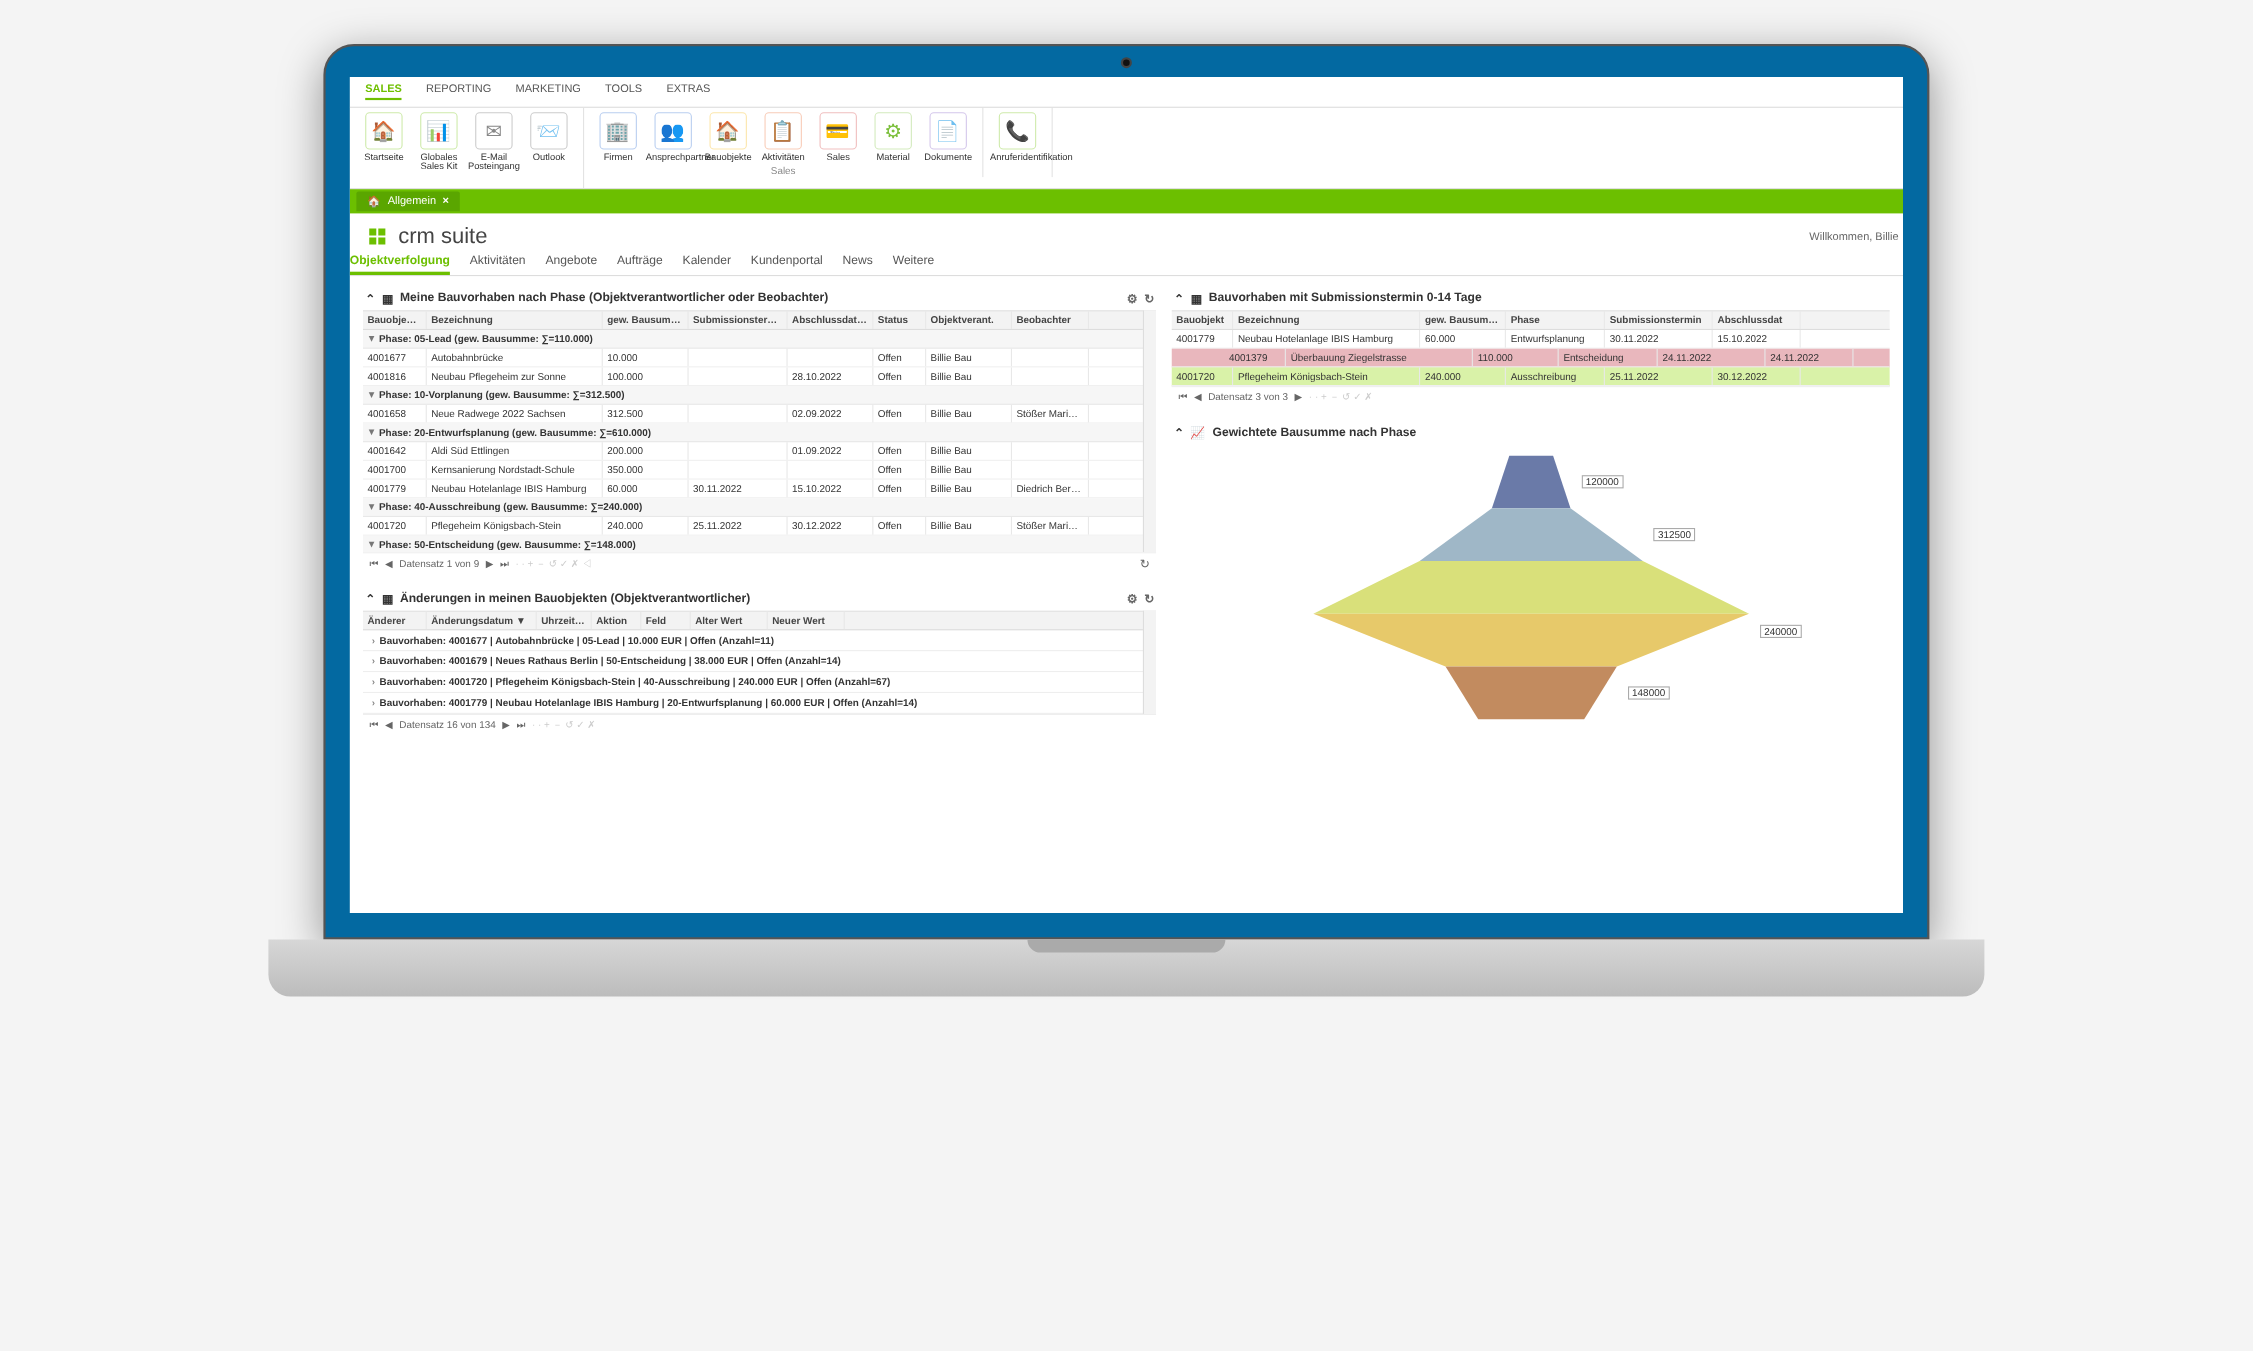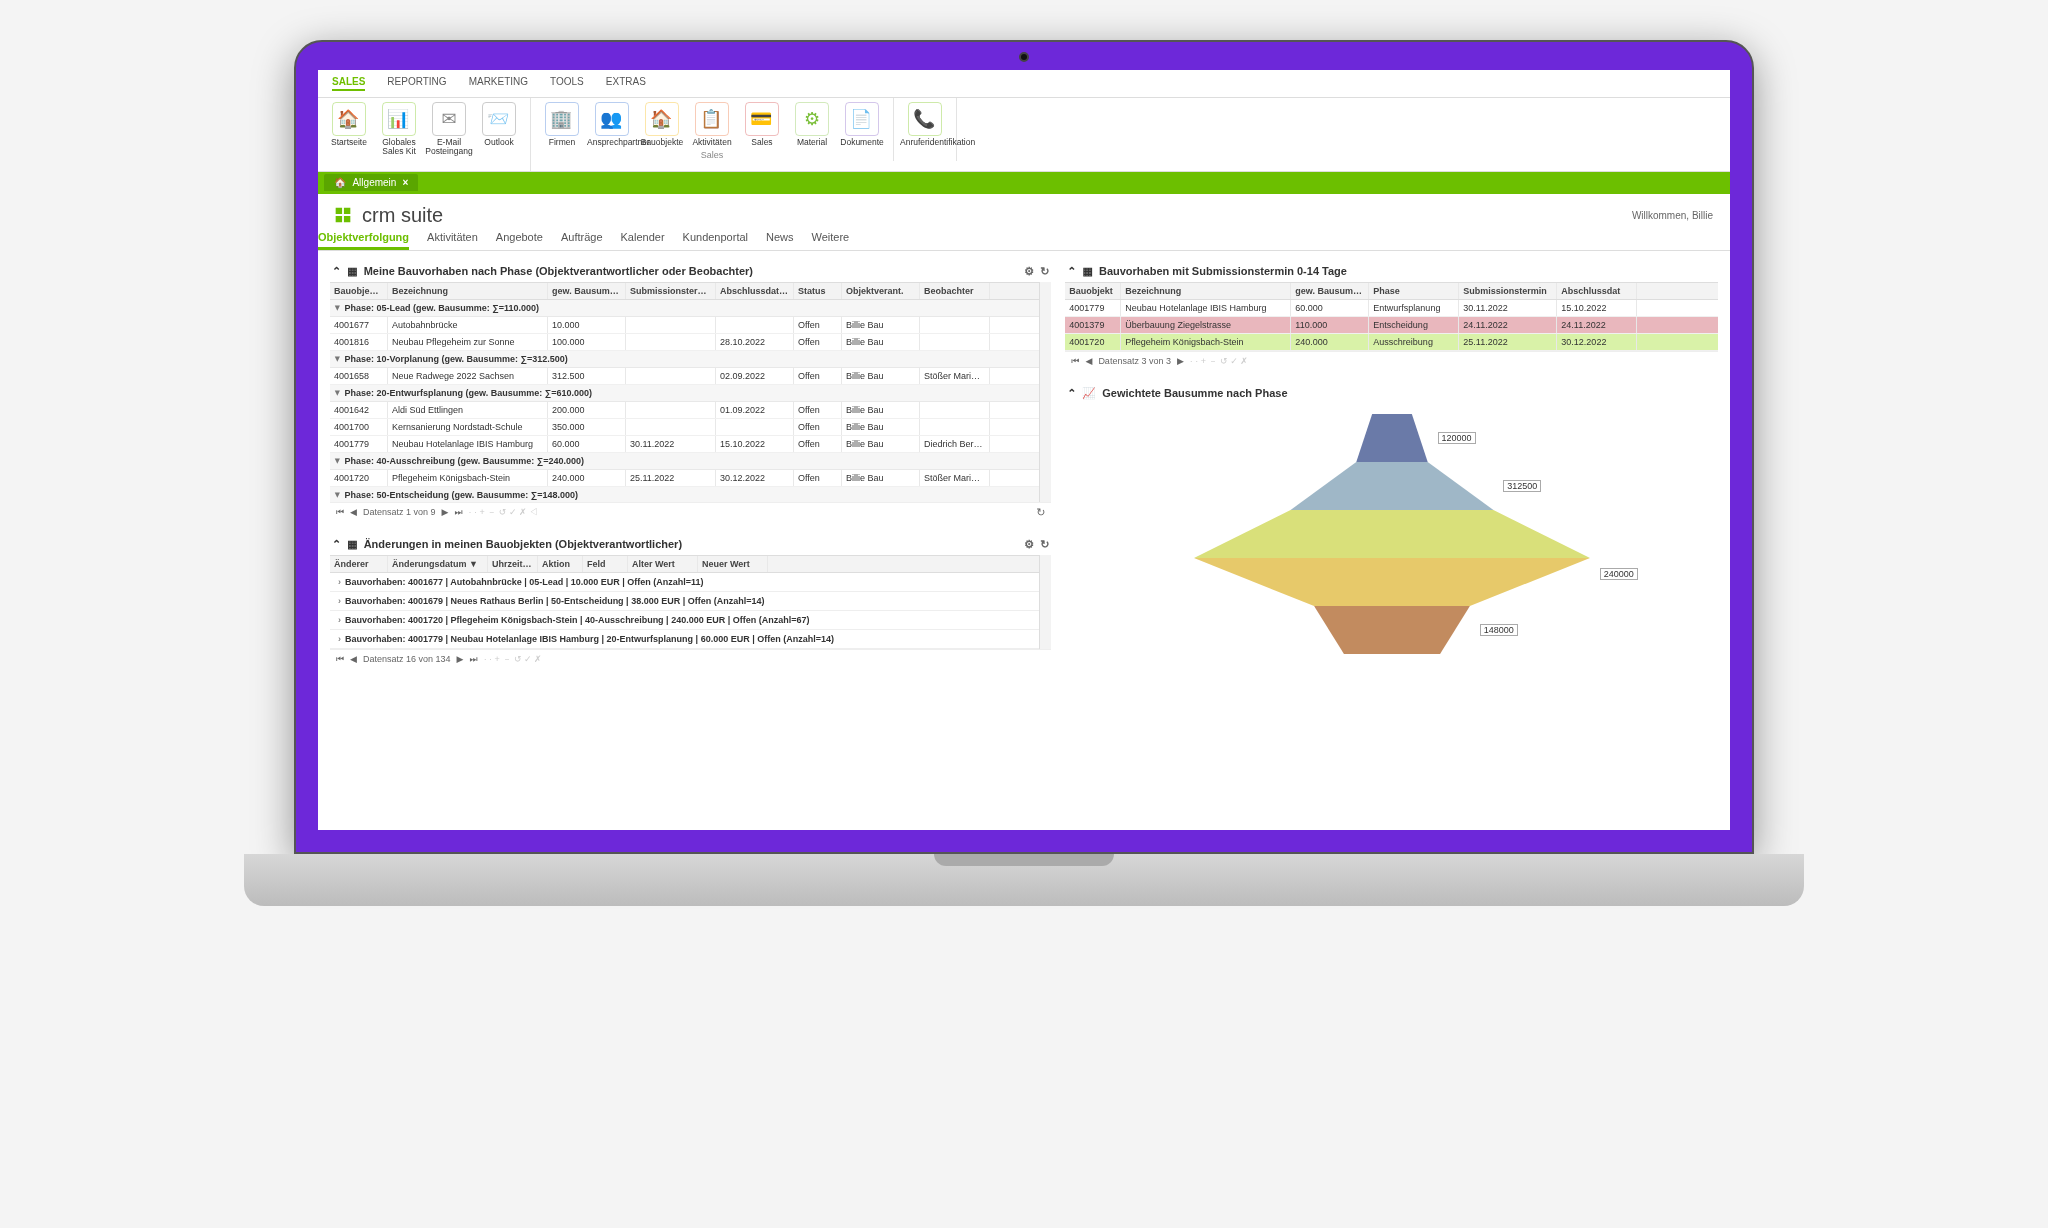--- a/index.html
+++ b/index.html
@@ -1,39 +1,39 @@
 <!DOCTYPE html>
 <html><head>
 <meta charset="utf-8">
 <style>
   * { box-sizing: border-box; margin: 0; padding: 0; font-family: "Segoe UI", Arial, sans-serif; }
   body { background:#f4f4f4; width:2048px; height:1228px; display:flex; align-items:flex-start; justify-content:center; padding-top:40px;}
   .laptop { width:1460px; position:relative; }
-  .bezel { background:#6d28d9; border-radius:28px 28px 0 0; padding:28px 22px 22px 22px; border:2px solid #555; box-shadow:0 10px 40px rgba(0,0,0,.4);}
+  .bezel { background:#0369a1; border-radius:28px 28px 0 0; padding:28px 22px 22px 22px; border:2px solid #555; box-shadow:0 10px 40px rgba(0,0,0,.4);}
   .camera { width:10px; height:10px; background:#111; border:2px solid #444; border-radius:50%; position:absolute; top:12px; left:50%; transform:translateX(-50%); }
   .screen { background:#fff; height:760px; overflow:hidden; font-size:10px; color:#333; position:relative;}
   .base { height:52px; background:linear-gradient(#d7d7d7,#bcbcbc); border-radius:0 0 20px 20px; position:relative; margin:0 -50px;}
   .base::before{content:"";position:absolute;left:50%;top:0;transform:translateX(-50%);width:180px;height:12px;background:#aaa;border-radius:0 0 12px 12px;}
 
   
   .menubar { display:flex; gap:22px; padding:6px 14px; border-bottom:1px solid #ddd; font-size:10px; color:#555;}
   .menubar .active { color:#6fbf00; border-bottom:2px solid #6fbf00; padding-bottom:2px; font-weight:600;}
   
   .ribbon { display:flex; align-items:flex-start; border-bottom:1px solid #ddd; }
   .ribbon-group { display:flex; border-right:1px solid #e3e3e3; padding:4px 6px 14px 6px; position:relative;}
   .ribbon-group .glabel{position:absolute;bottom:1px;left:0;right:0;text-align:center;font-size:9px;color:#888;}
   .rbtn { width:50px; text-align:center; cursor:pointer; }
   .ricon { width:34px; height:34px; margin:0 auto 2px auto; border:1px solid #ccc; border-radius:4px; display:flex;align-items:center;justify-content:center; font-size:18px;}
   .rbtn .lbl{font-size:8.5px; line-height:1.1; color:#333; display:block;}
   
   .tabstrip { background:#6cbf00; height:22px; display:flex; align-items:center; padding:0 6px; }
   .tabstrip .tab { background:#5aa600; color:#fff; font-size:10px; padding:3px 10px; border-radius:2px 2px 0 0; display:flex; align-items:center; gap:6px;}
   .tabstrip .tab .x{cursor:pointer;font-weight:bold;}
   
-  .pagehead { padding:10px 17px 4px 14px; display:flex; justify-content:space-between; align-items:center;}
+  .pagehead { padding:10px 4px 4px 14px; display:flex; justify-content:space-between; align-items:center;}
   .brand { display:flex; align-items:center; gap:8px; font-size:20px; color:#444; font-weight:300;}
   .logo { width:22px;height:22px;}
   .welcome { font-size:10px; color:#666;}
   .subtabs { display:flex; gap:18px; padding:0 0; border-bottom:1px solid #ddd; font-size:11px; color:#555;}
   .subtabs .active{color:#6cbf00;font-weight:600;border-bottom:3px solid #6cbf00;padding-bottom:4px;}
   .subtabs span{padding-bottom:4px;cursor:pointer;}
 
   .content { display:flex; gap:14px; padding:10px 12px; height:610px;}
   .leftcol{flex:1.05; display:flex; flex-direction:column; gap:12px;}
   .rightcol{flex:.95; display:flex; flex-direction:column; gap:12px;}
@@ -46,21 +46,21 @@
   .grouprow{background:#f6f6f6;font-size:9px;font-weight:600;padding:3px 6px;border-bottom:1px solid #e8e8e8;}
   .grouprow .chev{display:inline-block;transform:rotate(90deg);margin-right:4px;color:#777;}
   .cols-main{grid-template-columns:58px 160px 78px 90px 78px 48px 78px 70px;}
   .cols-chg{grid-template-columns:58px 100px 50px 45px 45px 70px 70px;}
   .cols-sub{grid-template-columns:56px 170px 78px 90px 98px 80px;}
   .footerbar{font-size:9px;color:#666;padding:3px 6px;border-top:1px solid #eee;display:flex;align-items:center;gap:6px;}
   .scrollshade{position:absolute;right:0;top:0;bottom:0;width:12px;background:#f3f3f3;border-left:1px solid #ddd;}
   .panelbody{position:relative;max-height:260px;overflow:hidden;}
   .chgrow{font-size:9px;font-weight:600;padding:4px 8px;border-bottom:1px solid #eee;}
   .chgrow.on{background:#d9f2a8;}
-  .subrow-pink{background:#e9b7bd;}
+  .subrow-pink{background:#e9b7bd;padding-left:48px;}
   .subrow-green{background:#d9f2a8;}
 
   
   .funnelwrap{height:260px;position:relative;padding:10px 0;}
   .flabel{position:absolute;font-size:9px;border:1px solid #aaa;background:#fff;padding:0 3px;}
 </style>
 </head>
 <body>
 
 <div class="laptop">

